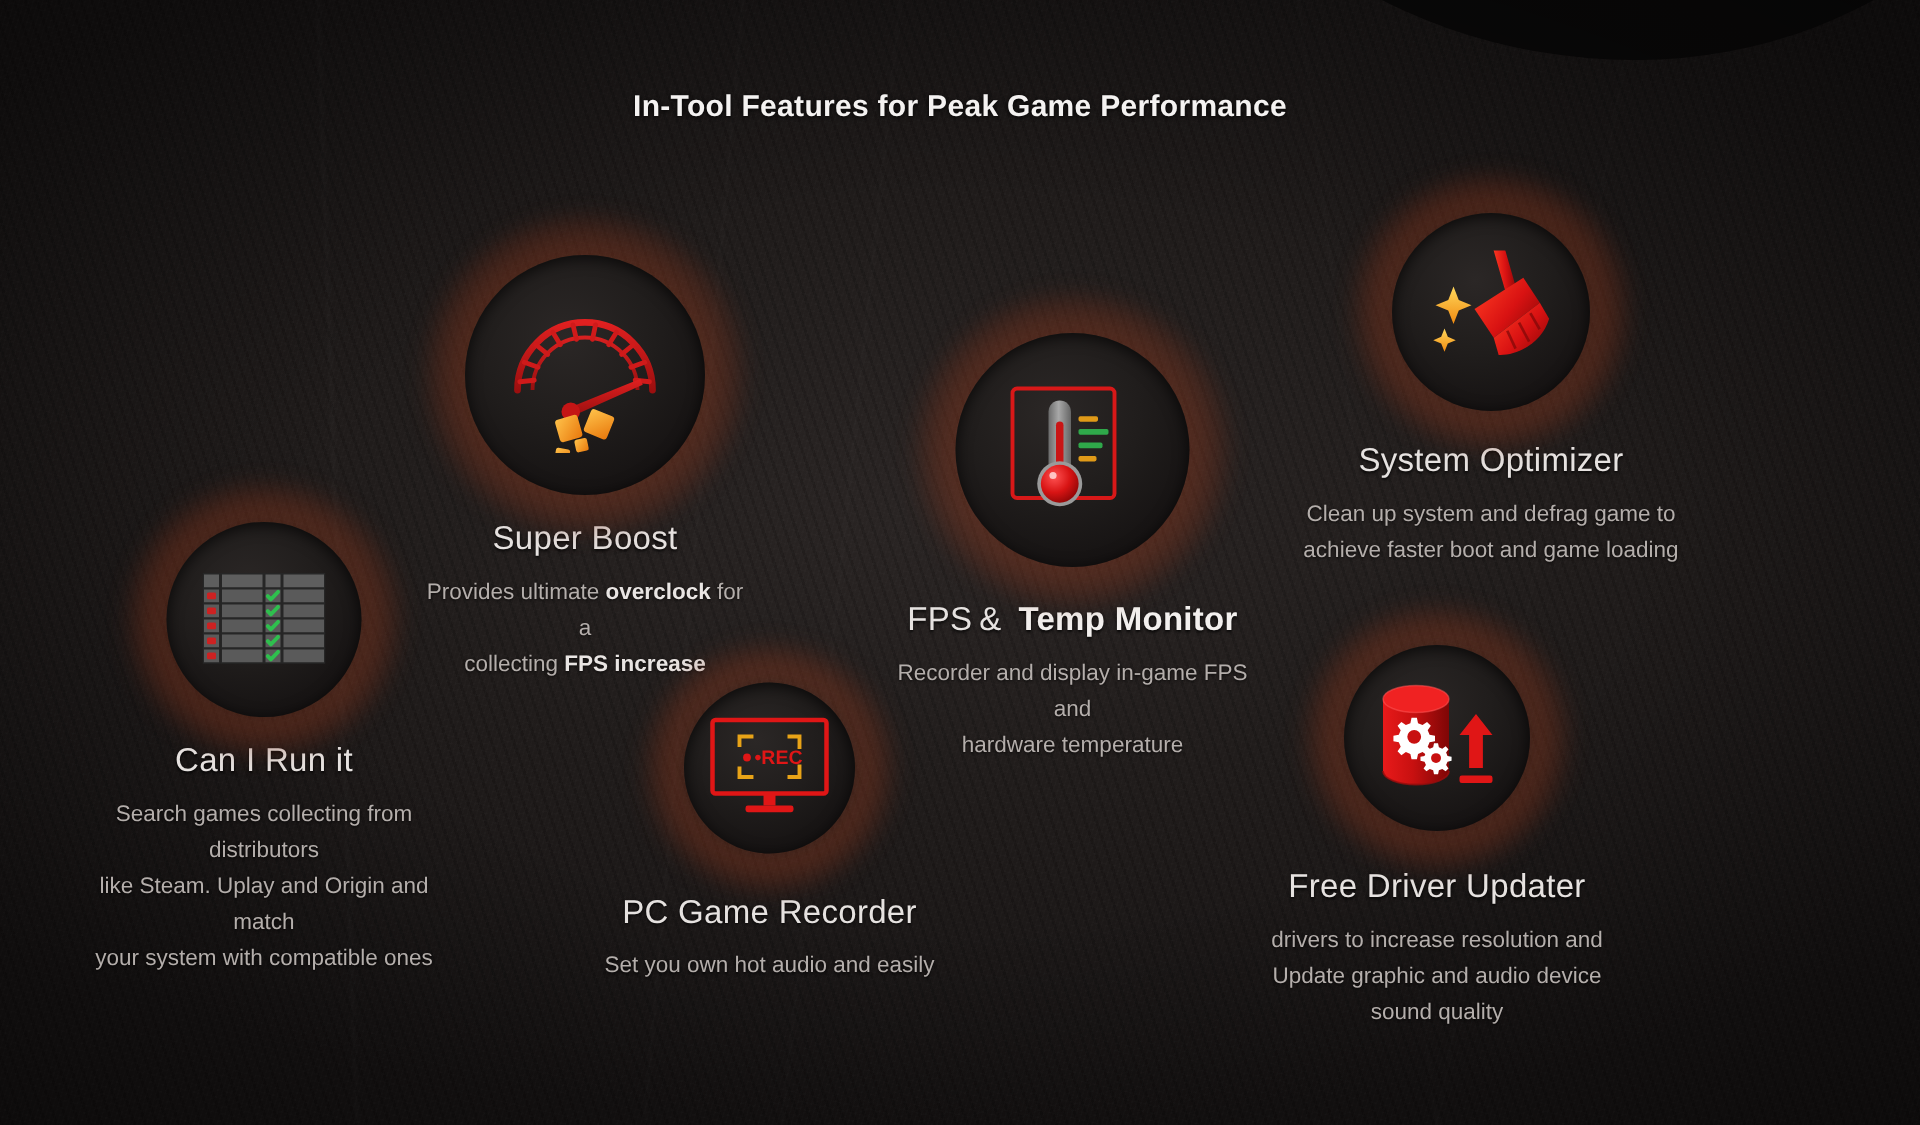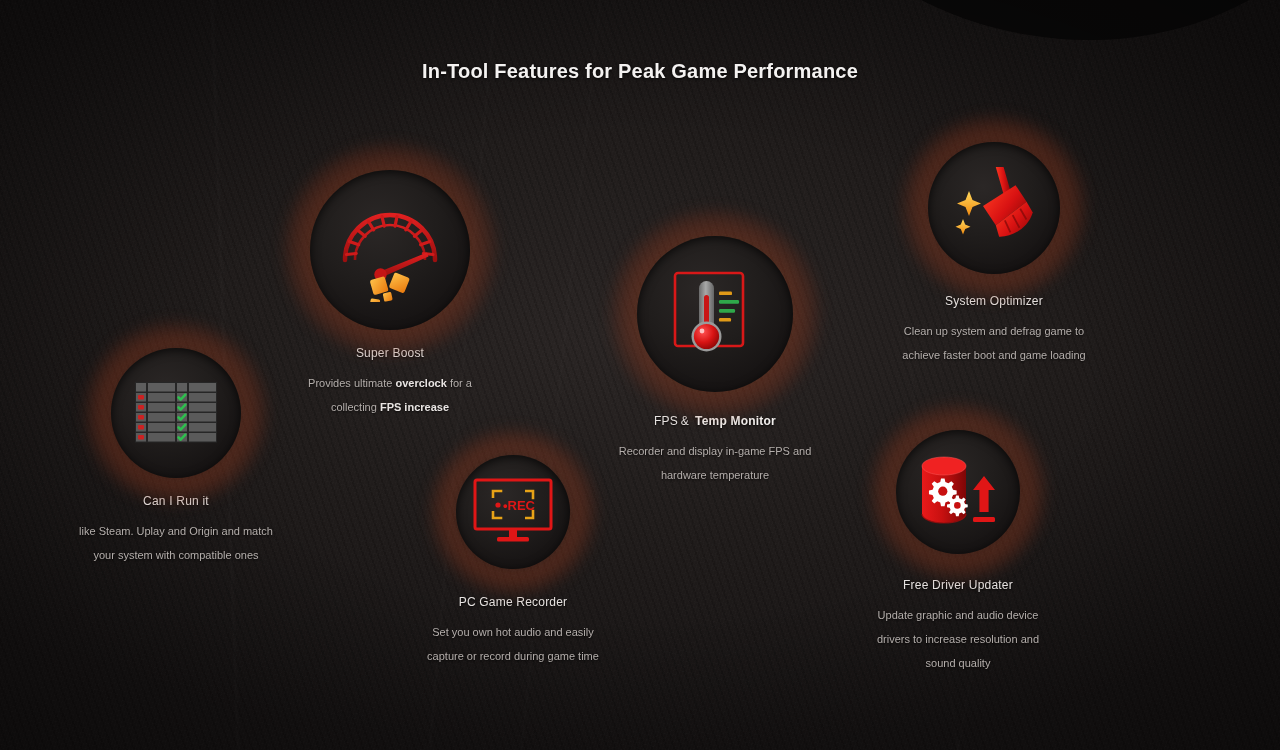--- a/index.html
+++ b/index.html
@@ -107,39 +107,39 @@
     background: radial-gradient(circle at 42% 34%, #2b2726 0%, #201d1c 42%, #151212 78%, #0e0c0c 100%);
     box-shadow: inset 0 2px 10px rgba(0,0,0,.7);
     display: flex;
     align-items: center;
     justify-content: center;
     overflow: hidden;
   }
   .icon-disc svg { display: block; }
 
   .f-title {
-    font-size: 12px;
+    font-size: 22px;
     color: #e6e2e0;
     letter-spacing: .2px;
     text-shadow: 0 1px 2px rgba(0,0,0,.8);
   }
   .f-title .bold { font-weight: bold; color: #f3f0ee; }
   .f-desc {
     margin-top: 11px;
-    font-size: 11px;
+    font-size: 15px;
     line-height: 24px;
     color: #b4aeab;
     text-shadow: 0 1px 2px rgba(0,0,0,.7);
   }
   .f-desc b { color: #e9e5e3; font-weight: bold; }
 
   
   #feat-superboost    { left: 282px; top: 170px;  width: 216px; }
   #feat-canirunit     { left: 46px;  top: 348px;  width: 260px; }
-  #feat-fpstemp       { left: 592px; top: 236px;  width: 246px; }
+  #feat-fpstemp       { left: 592px; top: 222px;  width: 246px; }
   #feat-recorder      { left: 390px; top: 455px;  width: 246px; }
   #feat-optimizer     { left: 856px; top: 142px;  width: 276px; }
   #feat-driver        { left: 836px; top: 430px;  width: 244px; }
 
   #feat-superboost .icon-wrap { width: 160px; height: 160px; }
   #feat-canirunit  .icon-wrap { width: 130px; height: 130px; }
   #feat-fpstemp    .icon-wrap { width: 156px; height: 156px; }
   #feat-recorder   .icon-wrap { width: 114px; height: 114px; }
   #feat-optimizer  .icon-wrap { width: 132px; height: 132px; }
   #feat-driver     .icon-wrap { width: 124px; height: 124px; }
@@ -268,20 +268,21 @@
           <polyline points="43.5,45.4 45.6,47.6 50.4,42.6"></polyline>
           <polyline points="43.5,55.4 45.6,57.6 50.4,52.6"></polyline>
         </g>
       </svg>
     </div>
   </div>
   <div class="f-title">
     <span>Can I Run it</span>
   </div>
   <div class="f-desc">
+    <div>Search games collecting from distributors</div>
     <div>like Steam. Uplay and Origin and match</div>
     <div>your system with compatible ones</div>
   </div>
 </div>
 
 <div class="feature" id="feat-fpstemp">
   <div class="icon-wrap">
     <div class="icon-glow"></div>
     <div class="icon-disc">
       <svg width="84" height="86" viewBox="0 0 84 86">
@@ -347,21 +348,20 @@
         <circle cx="25" cy="27" r="2.6" fill="#e01616"></circle>
         <text x="30" y="31.5" font-family="'Liberation Sans', sans-serif" font-size="13" font-weight="bold" fill="#e01616">•REC</text>
       </svg>
     </div>
   </div>
   <div class="f-title">
     <span>PC Game Recorder</span>
   </div>
   <div class="f-desc">
     <div>Set you own hot audio and easily</div>
-    <div>capture or record during game time</div>
   </div>
 </div>
 
 <div class="feature" id="feat-optimizer">
   <div class="icon-wrap">
     <div class="icon-glow"></div>
     <div class="icon-disc">
       <svg width="86" height="82" viewBox="0 0 86 82">
         <defs>
           <linearGradient id="broomG" x1="0" y1="0" x2="1" y2="1">
@@ -435,17 +435,17 @@
           <path d="M68,22 L79,36 L72.6,36 L72.6,58 L63.4,58 L63.4,36 L57,36 Z"></path>
           <rect x="57" y="63" width="22" height="5" rx="1.5"></rect>
         </g>
       </svg>
     </div>
   </div>
   <div class="f-title">
     <span>Free Driver Updater</span>
   </div>
   <div class="f-desc">
+    <div>drivers to increase resolution and</div>
     <div>Update graphic and audio device</div>
-    <div>drivers to increase resolution and</div>
     <div>sound quality</div>
   </div>
 </div>
 
 </body></html>

